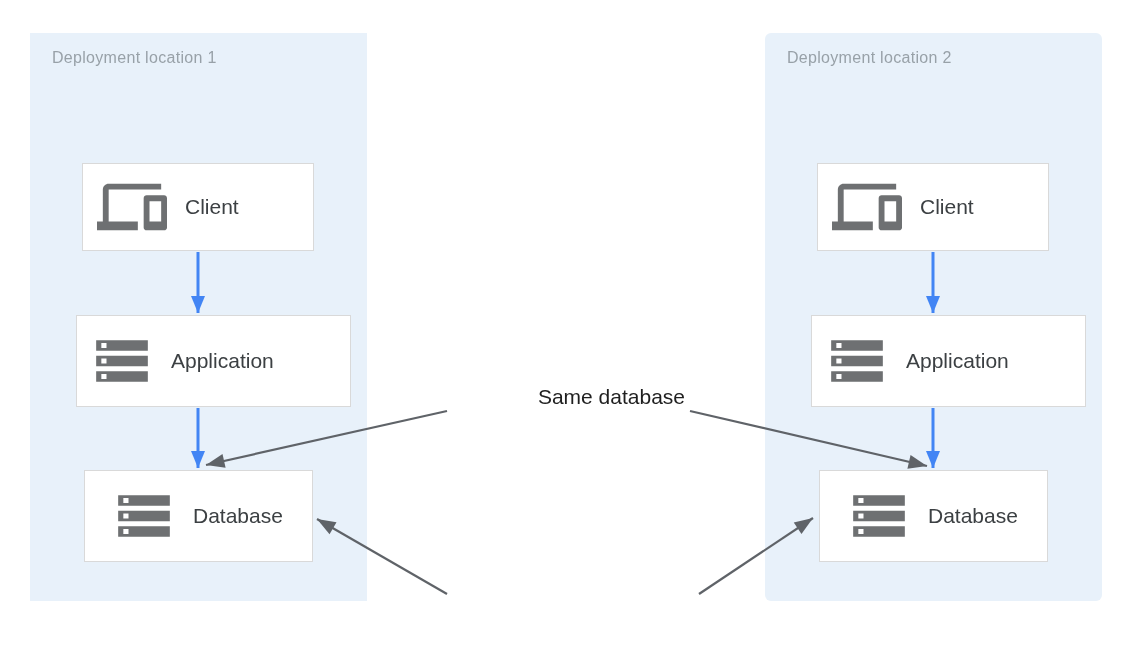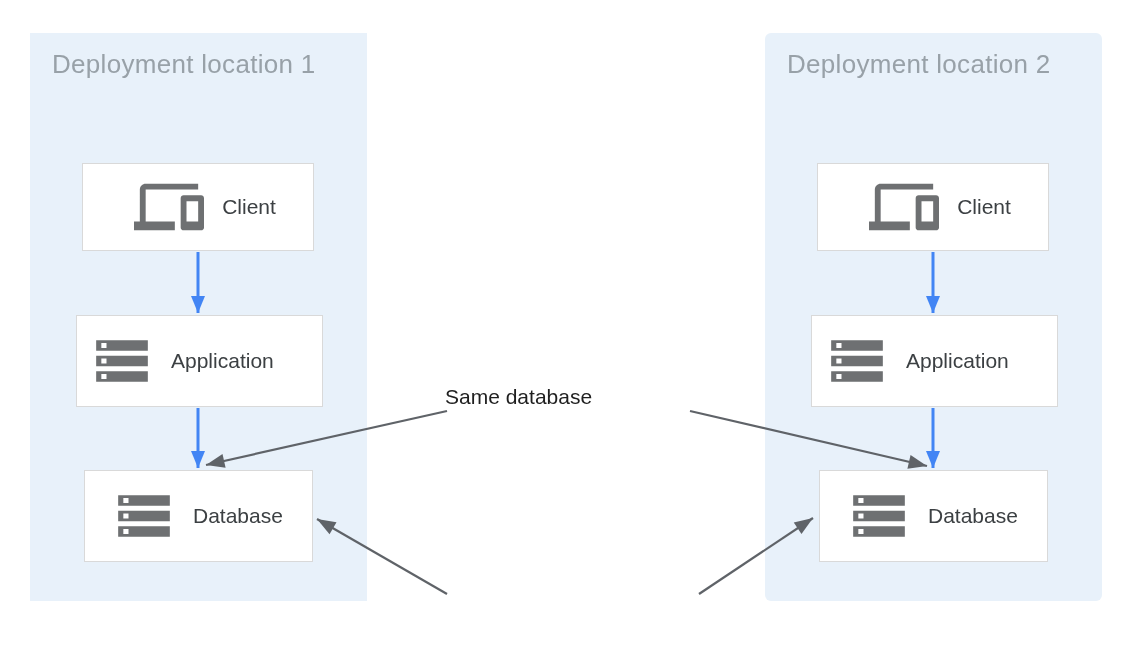--- a/index.html
+++ b/index.html
@@ -32,55 +32,55 @@
     width: 337px;
     height: 568px;
     background: var(--panel-bg);
   }
   .panel-left  { left: 30px; }
   .panel-right { left: 765px; border-radius: 6px; }
   .panel-title {
     position: absolute;
     left: 22px;
     top: 16px;
-    font-size: 26px;
+    font-size: 16px;
     letter-spacing: 0.3px;
     color: var(--panel-title);
     white-space: nowrap;
   }
   .node {
     position: absolute;
     display: flex;
     align-items: center;
     gap: 18px;
     padding-left: 14px;
     background: var(--node-bg);
     border: 1px solid var(--node-border);
   }
-  .node-client      { left: 52px; top: 130px; width: 232px; height: 88px; justify-content: center; }
-  .node-application { left: 46px; top: 282px; width: 247px; height: 92px; }
+  .node-client      { left: 52px; top: 130px; width: 232px; height: 88px; }
+  .node-application { left: 46px; top: 282px; width: 275px; height: 92px; }
   .node-database    { left: 54px; top: 437px; width: 229px; height: 92px; padding-left: 28px; }
   .node-label {
     font-size: 21px;
     color: var(--node-text);
     white-space: nowrap;
   }
   .icon { display: inline-flex; flex: none; }
   .icon svg { fill: var(--icon-gray); }
   .overlay {
     position: absolute;
     left: 0; top: 0;
     width: 1132px;
     height: 662px;
     pointer-events: none;
   }
   .annotation {
     position: absolute;
     width: 240px;
-    text-align: left;
+    text-align: right;
     font-size: 21px;
     line-height: 28px;
     color: var(--annotation-text);
   }
   .annotation-same      { left: 445px; top: 383px; }
   .annotation-different { left: 463px; top: 568px; }
   .ann-line { display: block; }
 </style>
 </head>
 <body>

